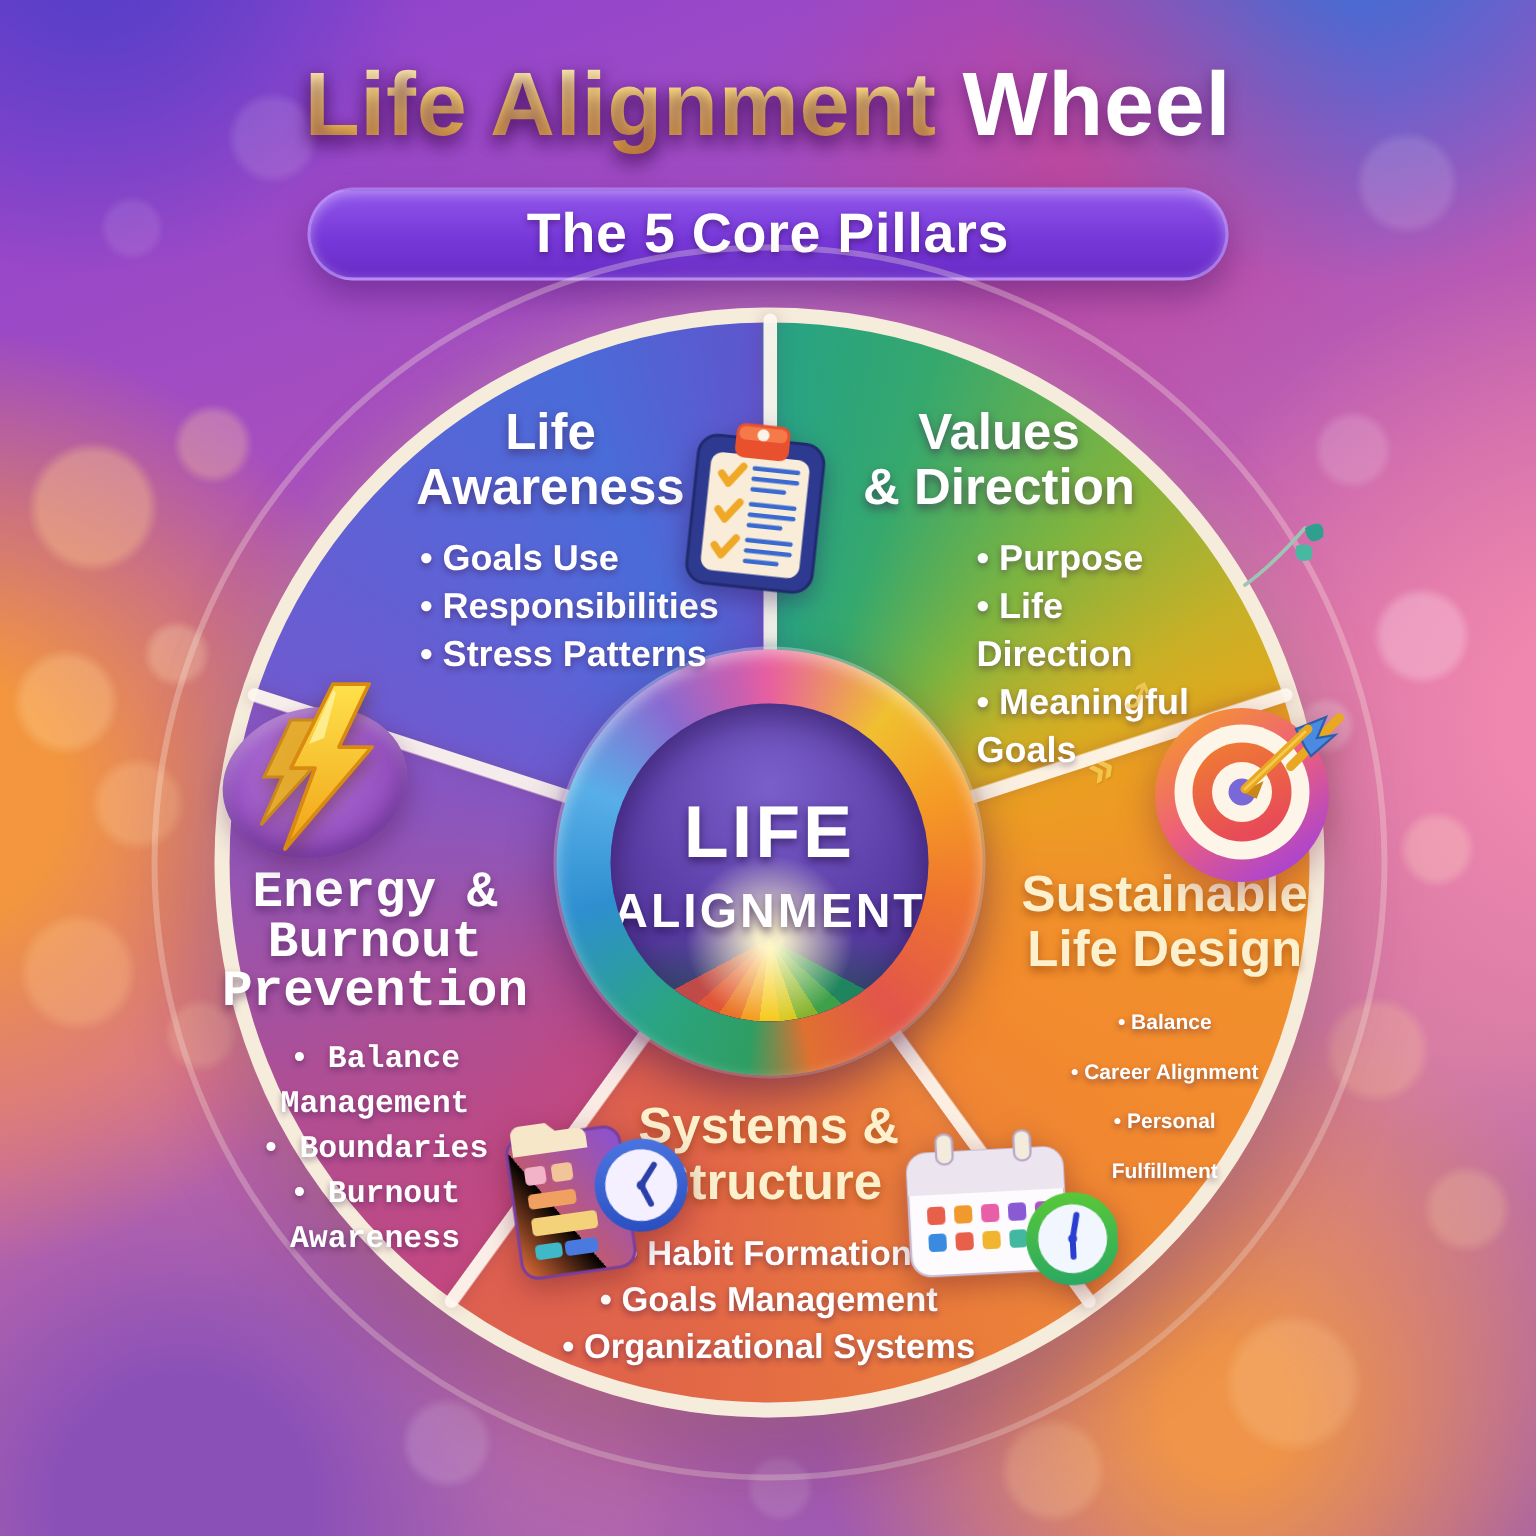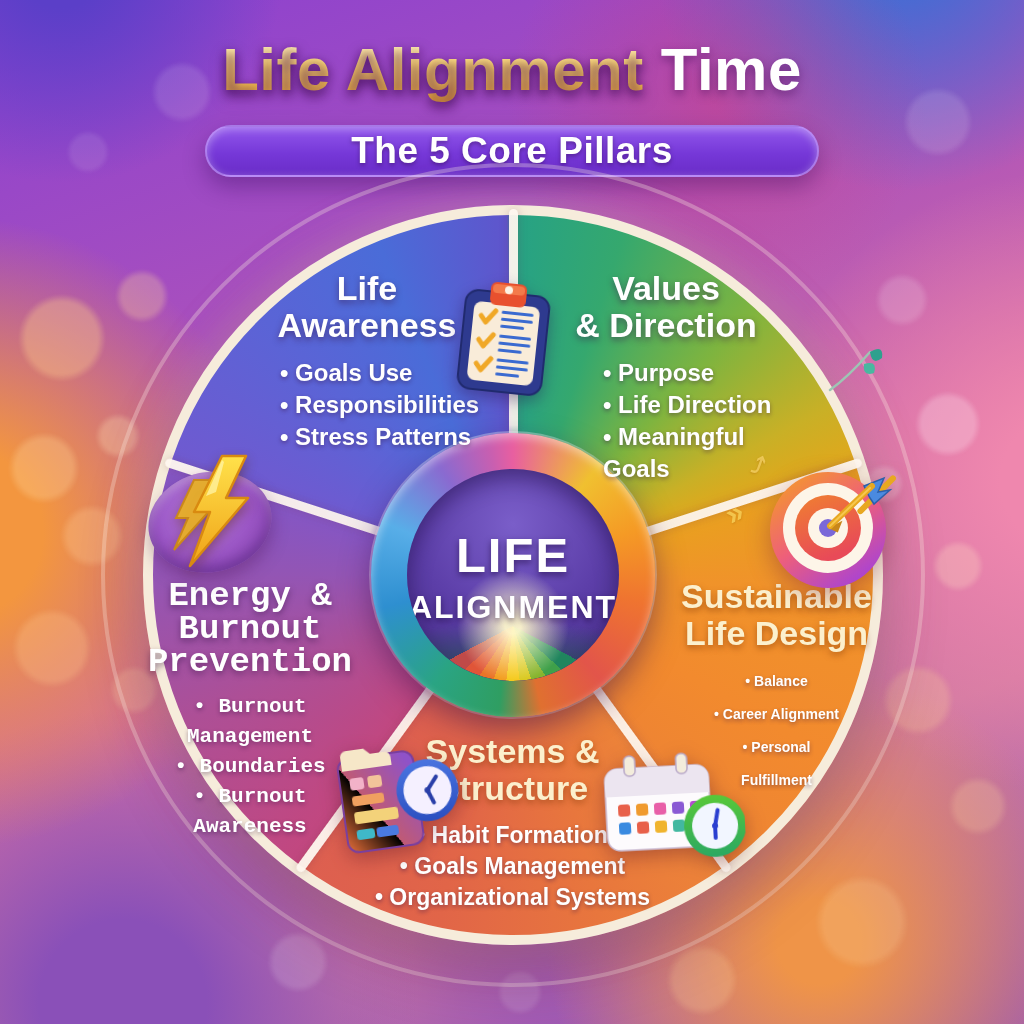--- a/index.html
+++ b/index.html
@@ -51,21 +51,21 @@
     font-size:60px; font-weight:bold; letter-spacing:.5px; line-height:72px;
     color:#fff; text-shadow:0 4px 10px rgba(70,15,90,.55);
     white-space:nowrap;
   }
   .title .accent {
     background:linear-gradient(180deg,#fff3c2 8%, #ffd968 45%, #eaa832 95%);
     -webkit-background-clip:text; background-clip:text; color:transparent;
     filter:drop-shadow(0 4px 6px rgba(70,15,90,.55));
   }
   .pill {
-    position:absolute; left:205px; top:125px; width:614px; height:52px;
+    position:absolute; left:205px; top:125px; width:614px; height:62px;
     border-radius:31px;
     background:linear-gradient(180deg,#9257ec 0%, #7638d8 55%, #6a2cc8 100%);
     border:2px solid rgba(216,184,255,.55);
     box-shadow:0 10px 22px rgba(55,10,95,.38), inset 0 2px 8px rgba(255,255,255,.35);
     display:flex; align-items:center; justify-content:center;
   }
   .pill span {
     font-size:37px; font-weight:bold; color:#ffffff; letter-spacing:.5px;
     text-shadow:0 2px 4px rgba(50,10,80,.5);
   }
@@ -138,21 +138,21 @@
   .seg ul { list-style:none; margin-top:13px; }
   .seg li {
     color:#ffffff; font-weight:600; text-shadow:0 2px 4px rgba(55,20,70,.45);
   }
   .seg li::before { content:"\2022\00a0"; }
   .seg.left-bullets ul { text-align:left; }
   #seg-life { left:248px; top:270px; width:238px; }
   #seg-life li { font-size:24px; line-height:32px; }
   #seg-life ul { padding-left:32px; }
   #seg-values { left:535px; top:270px; width:262px; }
-  #seg-values li { font-size:24px; line-height:32px; }
+  #seg-values li { font-size:24px; line-height:32px;margin-left:48px; }
   #seg-values ul { padding-left:68px; }
   #seg-sustain { left:658px; top:578px; width:237px; }
   #seg-sustain li { font-size:14px; line-height:33px; }
   #seg-systems { left:360px; top:733px; width:305px; }
   #seg-systems li { font-size:23px; line-height:31px; }
   #seg-energy { left:125px; top:580px; width:250px;font-family:Liberation Mono, monospace; }
   #seg-energy h2 { line-height:33px; }
   #seg-energy li { font-size:21px; line-height:30px; }
   .wrap-narrow { max-width:132px; margin:0 auto; }
   
@@ -175,21 +175,21 @@
   }
   #doodle-chevrons { left:726px; top:496px; font-size:30px; transform:rotate(-28deg); }
   #doodle-sprig { left:752px; top:452px; font-size:24px; transform:rotate(20deg); color:rgba(250,215,110,.7); }
 </style>
 </head>
 <body>
 
 <div class="stage">
   <div class="bokeh"></div>
 
-  <div class="title"><span class="accent">Life Alignment</span><span> Time</span></div>
+  <div class="title"><span class="accent">Life Alignment</span><span> Wheel</span></div>
   <div class="pill">
     <span>The 5 Core Pillars</span>
   </div>
 
   <div class="echo-ring"></div>
   <div class="wheel">
     <div class="wheel-shade"></div>
     <div class="spoke" style="transform:rotate(180deg)"></div>
     <div class="spoke" style="transform:rotate(252deg)"></div>
     <div class="spoke" style="transform:rotate(324deg)"></div>
@@ -245,21 +245,21 @@
       <li>Goals Management</li>
       <li>Organizational Systems</li>
     </ul>
   </div>
 
   <div class="seg" id="seg-energy">
     <h2><span>Energy &amp;</span><br>
       <span>Burnout</span><br>
       <span>Prevention</span></h2>
     <ul>
-      <li>Burnout Management</li>
+      <li>Balance Management</li>
       <li>Boundaries</li>
       <li class="wrap-narrow">Burnout Awareness</li>
     </ul>
   </div>
 
   <svg class="icon" id="icon-clipboard" width="92" height="116" viewBox="0 0 92 116">
     <rect x="4" y="13" width="84" height="99" rx="13" fill="#2e3a8f" stroke="#202a6e" stroke-width="2"></rect>
     <rect x="13" y="24" width="66" height="79" rx="8" fill="#f9ecd9"></rect>
     <rect x="28" y="3" width="36" height="23" rx="6" fill="#e8502e"></rect>
     <rect x="30" y="5" width="32" height="9" rx="4" fill="#f47a4a"></rect>

